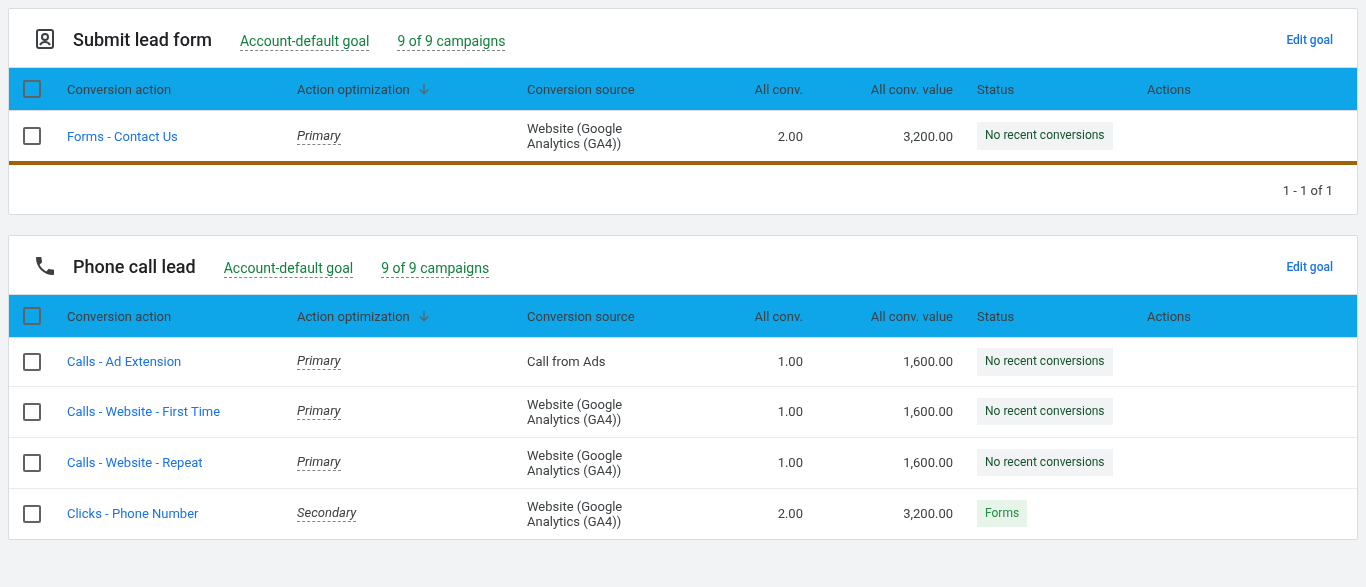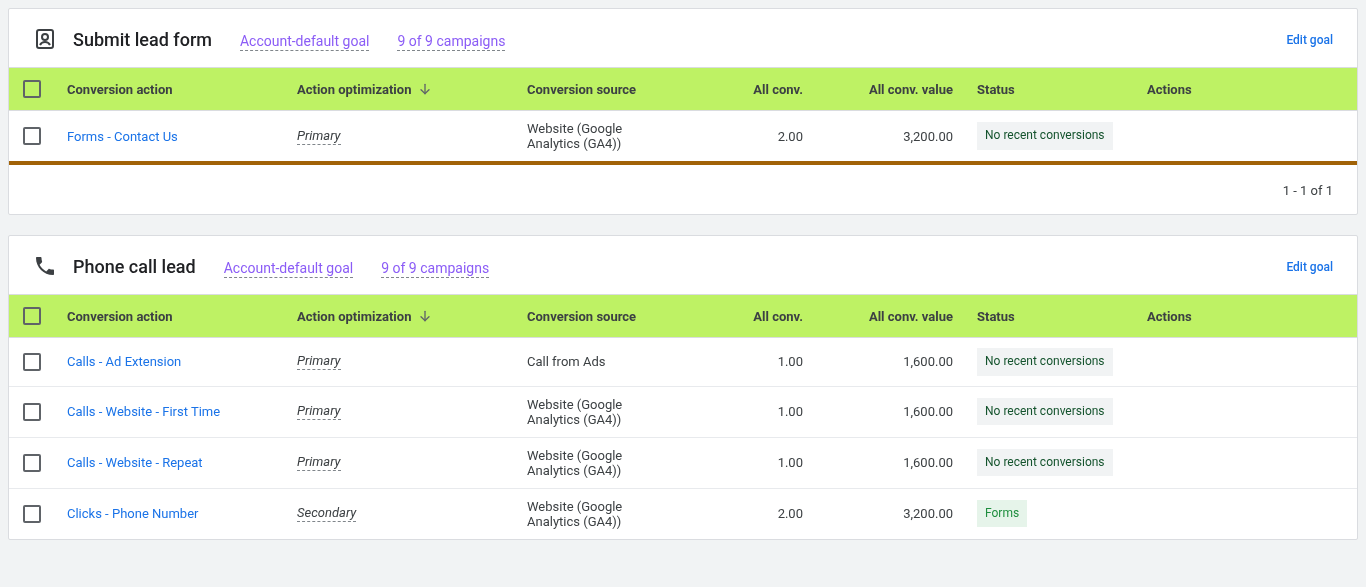--- a/index.html
+++ b/index.html
@@ -42,45 +42,45 @@
     height: 24px;
     color: #3c4043;
     margin-top: -2px;
   }
   .goal-title {
     font-size: 18px;
     font-weight: 500;
     color: #202124;
   }
   .meta-link {
-    color: #8b5cf6;
+    color: #15803d;
     font-size: 14px;
     border-bottom: 1px dashed #80868b;
     cursor: pointer;
     padding-bottom: 1px;
   }
   .edit-goal {
     color: #1a73e8;
     font-size: 12px;
     font-weight: 500;
     cursor: pointer;
   }
   table {
     width: 100%;
     border-collapse: collapse;
   }
   thead th {
     text-align: left;
     font-size: 13px;
     color: #3c4043;
-    font-weight: 700;
+    font-weight: 400;
     padding: 12px 12px;
     border-top: 1px solid #dadce0;
     border-bottom: 1px solid #dadce0;
-    background: #bef264;
+    background: #0ea5e9;
   }
   tbody td {
     font-size: 13px;
     color: #3c4043;
     padding: 10px 12px;
     border-bottom: 1px solid #e8eaed;
     vertical-align: middle;
   }
   tbody tr:last-child td {
     border-bottom: none;

